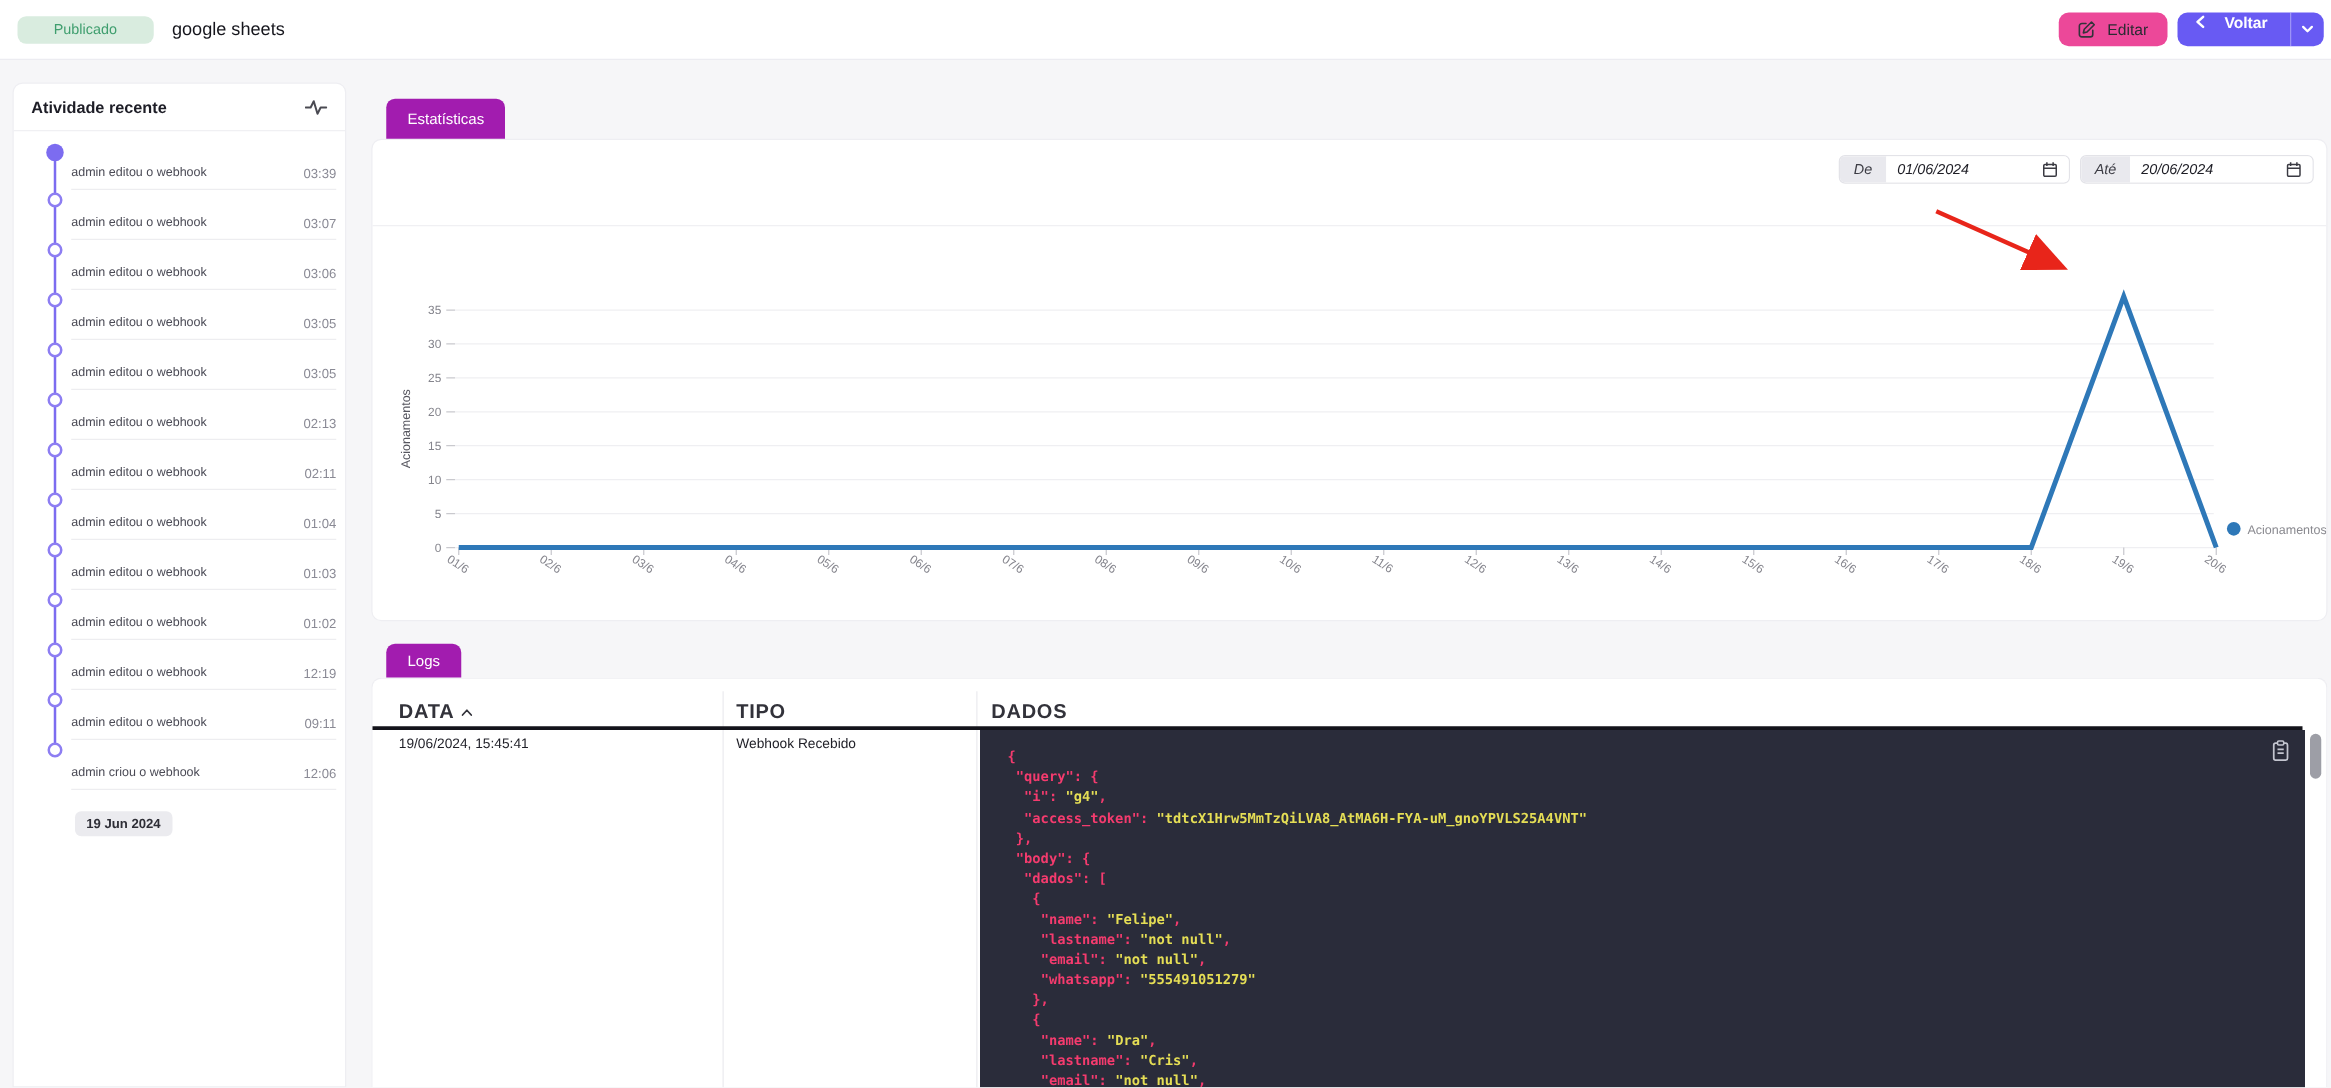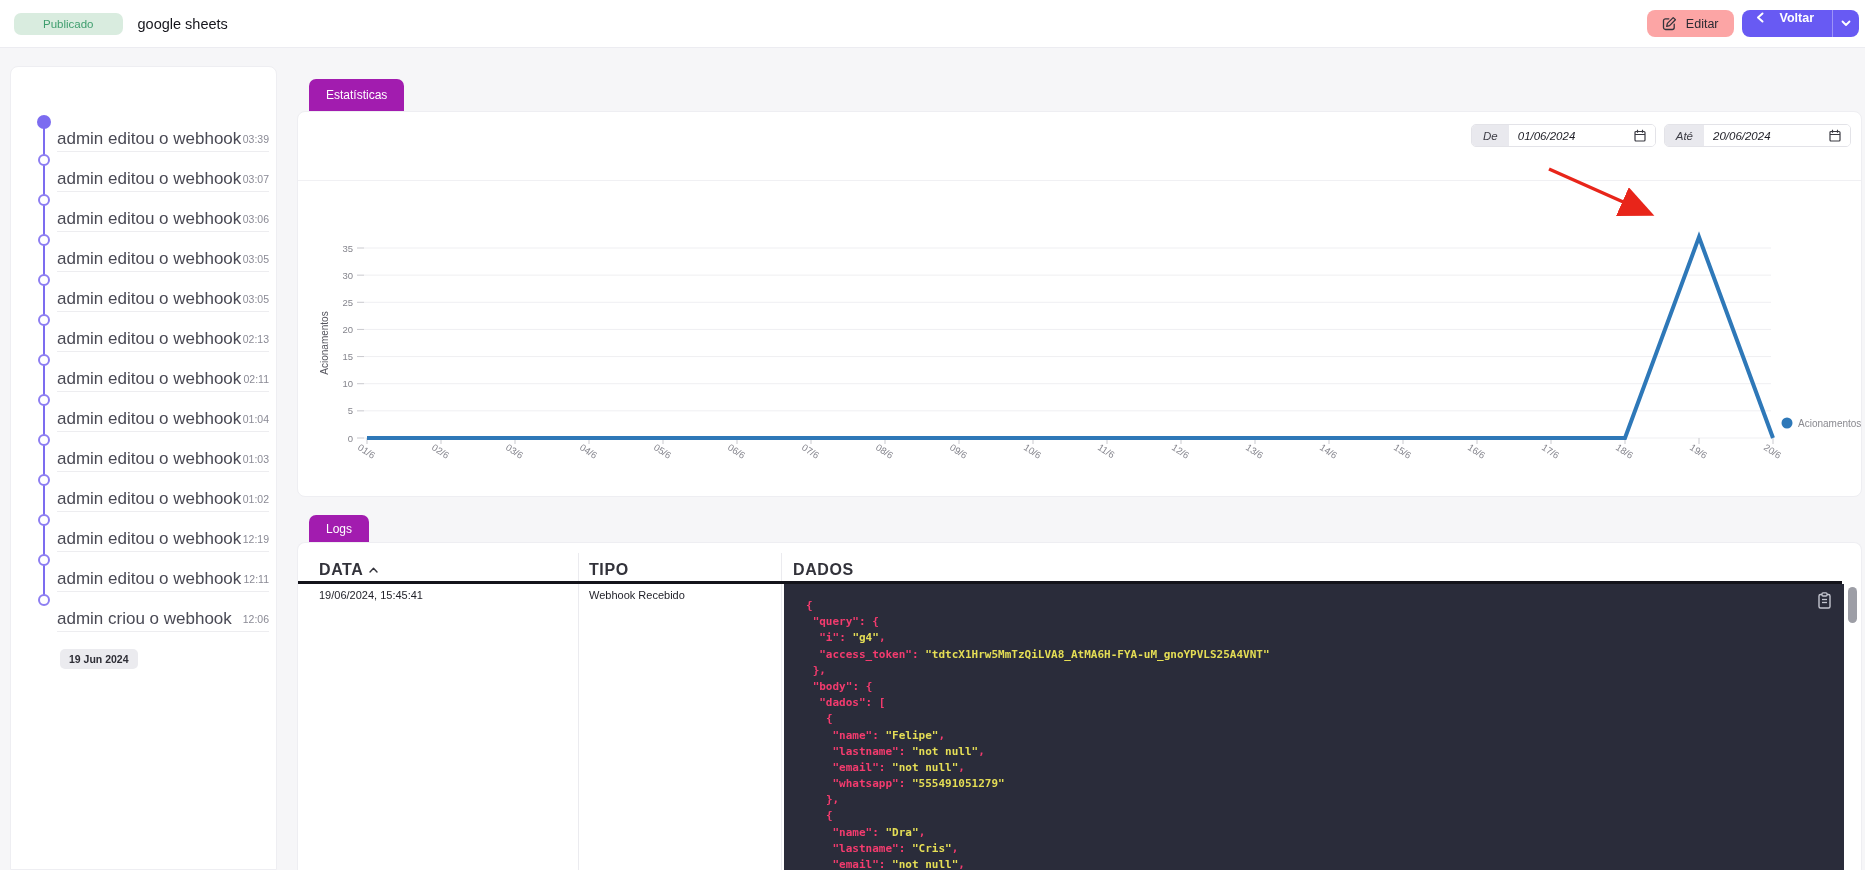--- a/index.html
+++ b/index.html
@@ -6,40 +6,40 @@
   body { margin:0; background:#f6f6f8; font-family:"Liberation Sans", sans-serif; }
   .screen { position:relative; width:1865px; height:870px; background:#f6f6f8; overflow:hidden; }
 
   
   .topbar { position:absolute; left:0; top:0; width:100%; height:48px; background:#fff;
             border-bottom:1px solid #ececf1; display:flex; align-items:center; }
   .badge { margin-left:14px; background:#d9ecdf; color:#3f9e6e; font-size:11.5px;
            padding:5px 29px; border-radius:7px; }
   .page-title { margin:0 0 0 15px; font-size:14.5px; font-weight:normal; color:#15151c; }
   .topbar-actions { margin-left:auto; margin-right:6px; display:flex; gap:8px; align-items:center; }
-  .btn-edit { display:flex; gap:9px; align-items:center; background:#fca5a5; border:none;
+  .btn-edit { display:flex; gap:9px; align-items:center; background:#ec4899; border:none;
               border-radius:8px; height:27px; padding:0 15px; font-size:12.5px; color:#2b2b33;
               font-family:inherit; cursor:pointer;justify-content:center; }
   .btn-back { display:flex; align-items:stretch; background:#685af3; border-radius:8px; height:27px;
               color:#fff; font-size:12.5px; font-weight:bold; cursor:pointer; overflow:hidden; }
   .btn-back .bb-main { display:flex; align-items:center; gap:16px; padding:0 18px 12px 14px; }
   .btn-back .bb-divider { width:1px; background:rgba(255,255,255,.35); }
   .btn-back .bb-caret { display:flex; align-items:center; justify-content:center; width:26px; }
 
   
   .sidebar { position:absolute; left:10px; top:66px; width:267px; height:804px; background:#fff;
              border:1px solid #eeeef2; border-radius:8px 8px 0 0; }
   .sidebar-header { height:38px; border-bottom:1px solid #f0f0f3; display:flex; align-items:center;
                     padding:0 14px; font-size:13px; font-weight:bold; color:#1d1d26; }
   .sidebar-header .sh-icon { margin-left:auto; }
   .timeline { position:absolute; top:39px; left:0; right:0; bottom:0; }
   .timeline-line { position:absolute; left:32px; top:14px; width:2px; height:482px; background:#7c6cf0; }
   .t-item { position:absolute; left:46px; width:212px; height:26px; display:flex; align-items:center;
             justify-content:space-between; border-bottom:1px solid #ededf0; background:#fff; }
-  .t-label { font-size:17px; color:#4a4a55; }
+  .t-label { font-size:10px; color:#4a4a55; }
   .t-time { font-size:10.5px; color:#8a8a95; }
   .t-dot { position:absolute; left:27px; width:12px; height:12px; border:2px solid #8d7ef2;
            background:#fff; border-radius:50%; }
   .t-dot.filled { left:26px; width:14px; height:14px; border:none; background:#7c6cf0; }
   .date-chip { position:absolute; left:9px; top:582px; background:#ebebef; border-radius:5px;
                padding:4px 9px; font-size:10.5px; font-weight:bold; color:#2e2e36;margin-left:40px; }
 
   
   .card { position:absolute; left:297px; width:1565px; }
   .tab { position:absolute; left:12px; top:0; height:32px; padding:0 17px; background:#a21caf;
@@ -111,20 +111,26 @@
         <span class="bb-caret">
           <svg width="10" height="7" viewBox="0 0 10 7">
             <polyline points="1.5,1.5 5,5 8.5,1.5" fill="none" stroke="#fff" stroke-width="1.8" stroke-linecap="round" stroke-linejoin="round"></polyline>
           </svg>
         </span>
       </div>
     </div>
   </header>
 
   <aside class="sidebar">
+    <div class="sidebar-header">
+      <span>Atividade recente</span>
+      <svg class="sh-icon" width="18" height="16" viewBox="0 0 18 16">
+        <polyline points="0.5,8 4.5,8 7,3 10,13 12.5,8 17,8" fill="none" stroke="#4a4a52" stroke-width="1.6" stroke-linecap="round" stroke-linejoin="round"></polyline>
+      </svg>
+    </div>
     <div class="timeline" id="timeline">
       <div class="timeline-line"></div>
     <div class="t-item" style="top: 20px;">
           <span class="t-label">admin editou o webhook</span>
           <span class="t-time">03:39</span>
         </div>
         <div class="t-dot filled" style="top: 9px;"></div>
         <div class="t-item" style="top: 60px;">
           <span class="t-label">admin editou o webhook</span>
           <span class="t-time">03:07</span>
@@ -170,21 +176,21 @@
           <span class="t-time">01:02</span>
         </div>
         <div class="t-dot" style="top: 368px;"></div>
         <div class="t-item" style="top: 420px;">
           <span class="t-label">admin editou o webhook</span>
           <span class="t-time">12:19</span>
         </div>
         <div class="t-dot" style="top: 408px;"></div>
         <div class="t-item" style="top: 460px;">
           <span class="t-label">admin editou o webhook</span>
-          <span class="t-time">12:11</span>
+          <span class="t-time">09:11</span>
         </div>
         <div class="t-dot" style="top: 448px;"></div>
         <div class="t-item" style="top: 500px;">
           <span class="t-label">admin criou o webhook</span>
           <span class="t-time">12:06</span>
         </div>
         <div class="t-dot" style="top: 488px;"></div>
       </div>
     <div class="date-chip">19 Jun 2024</div>
   </aside>

